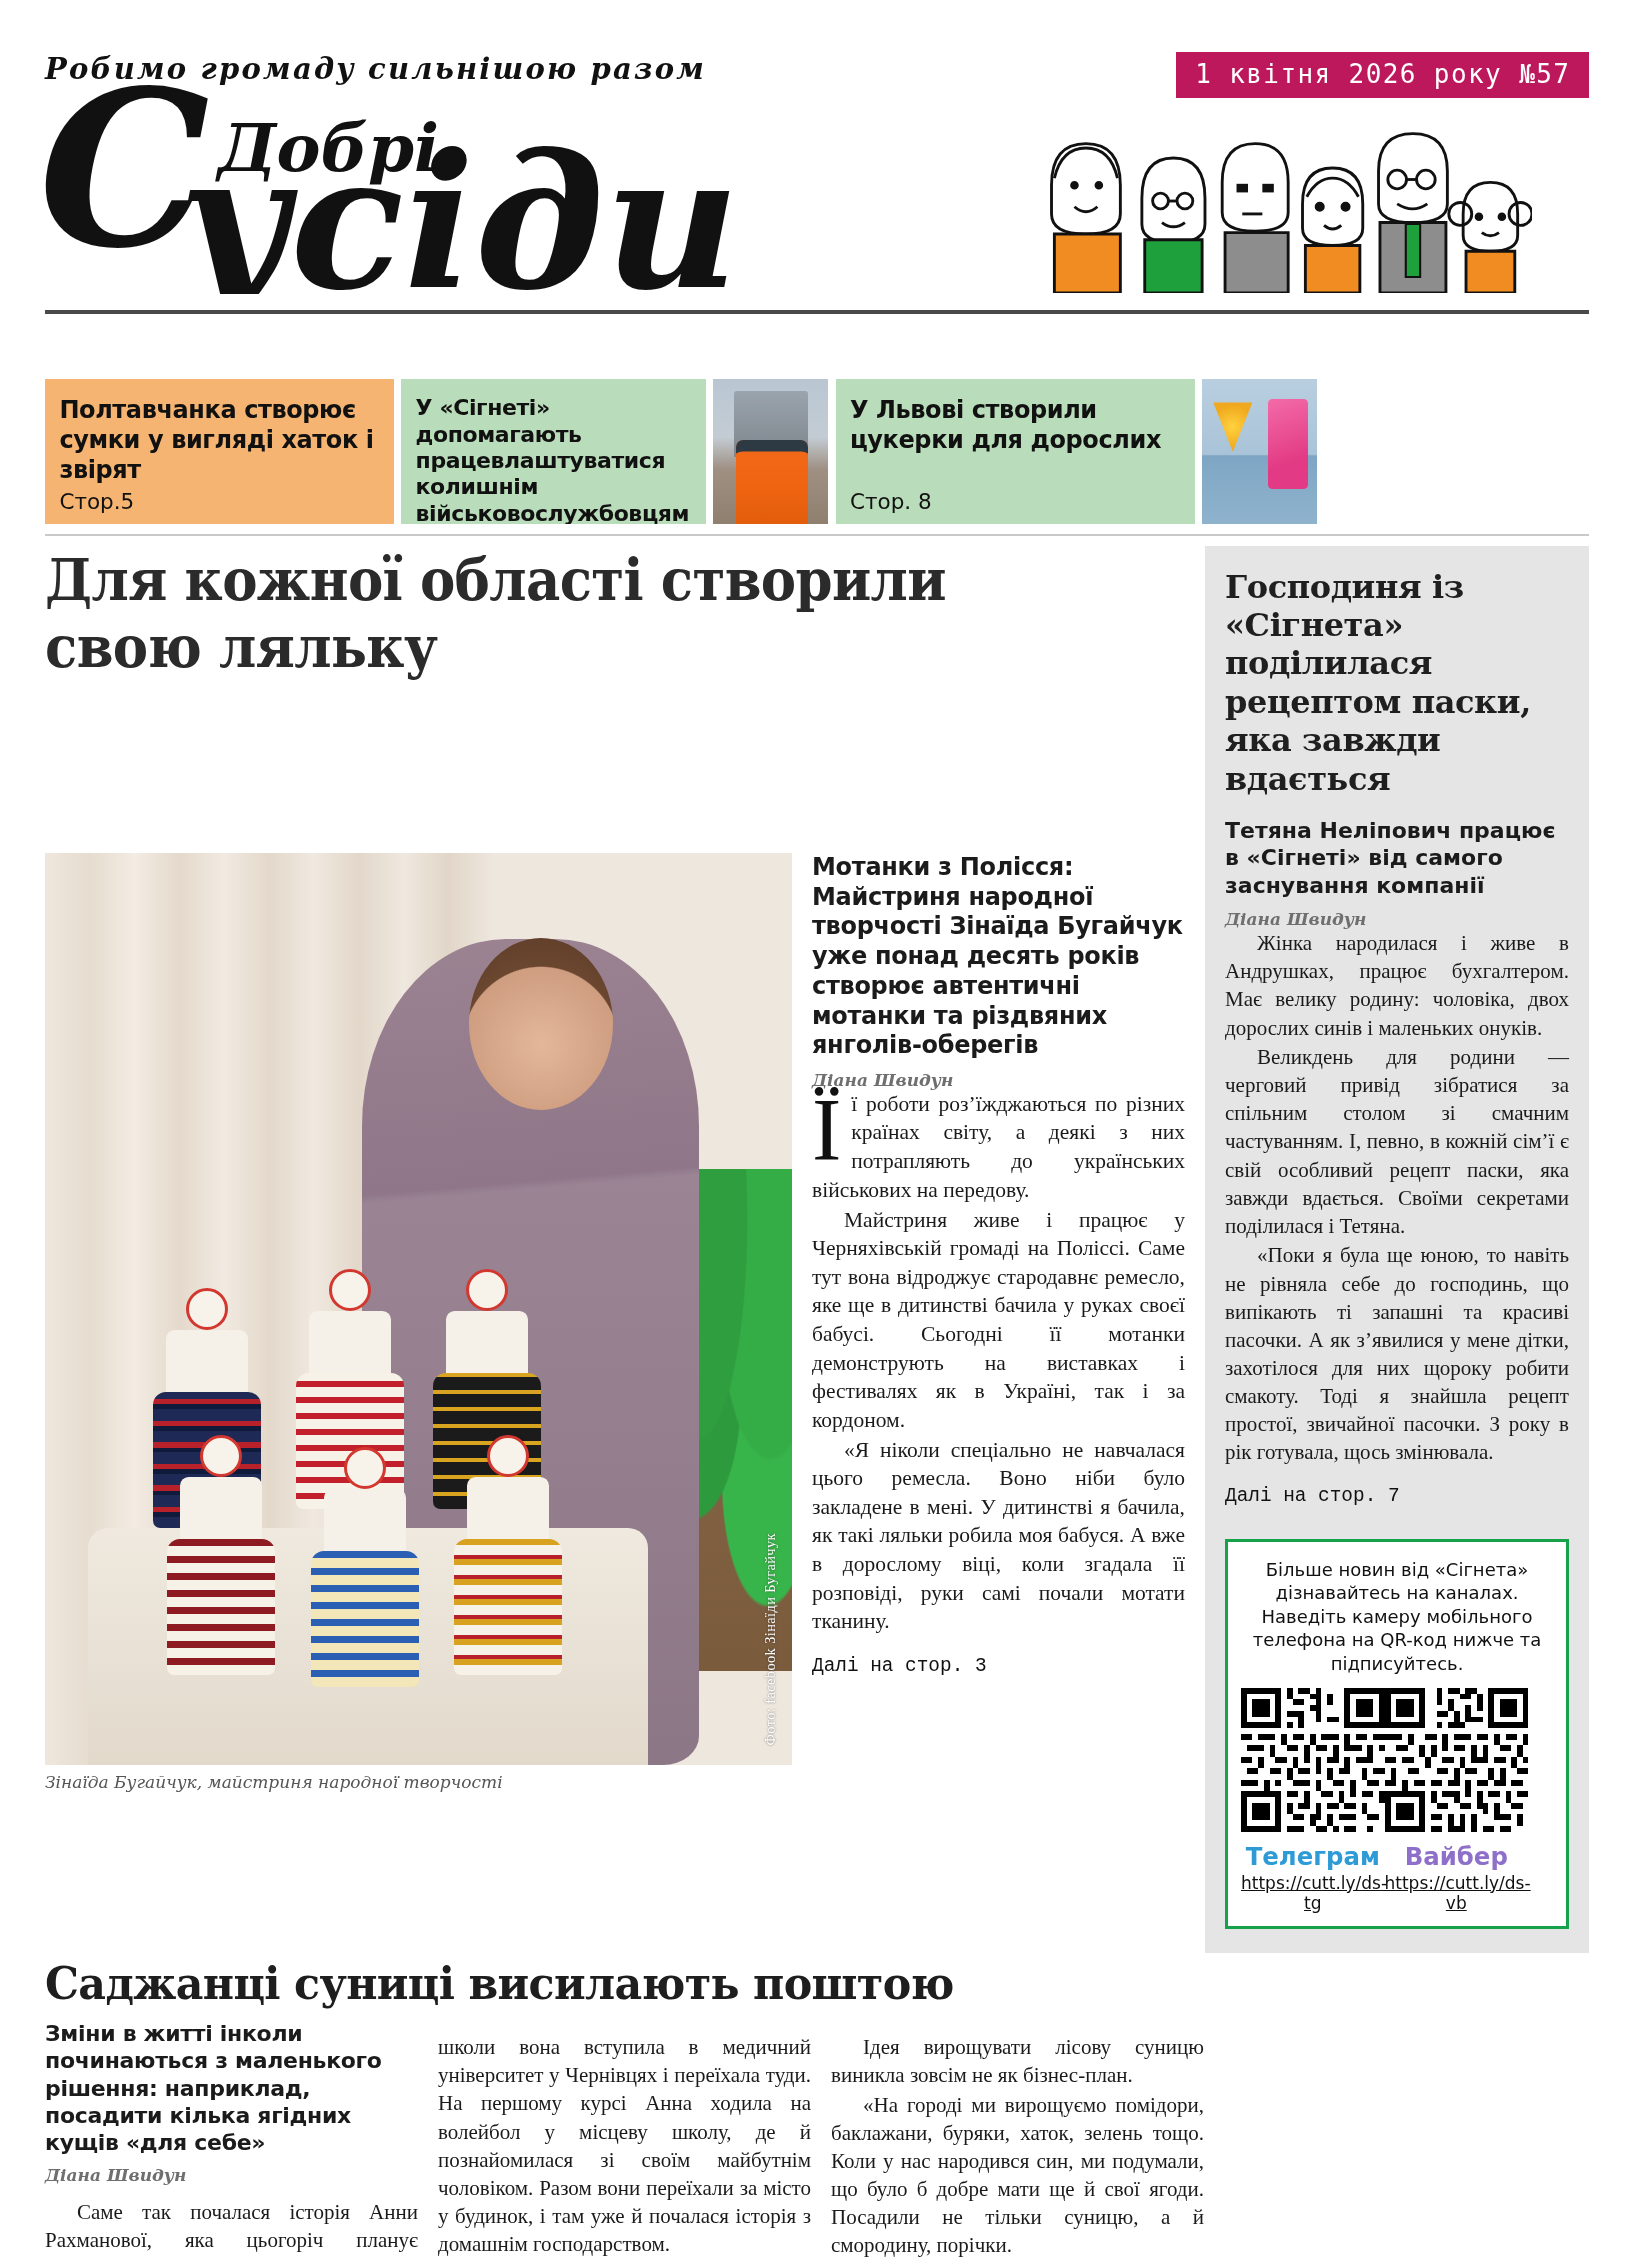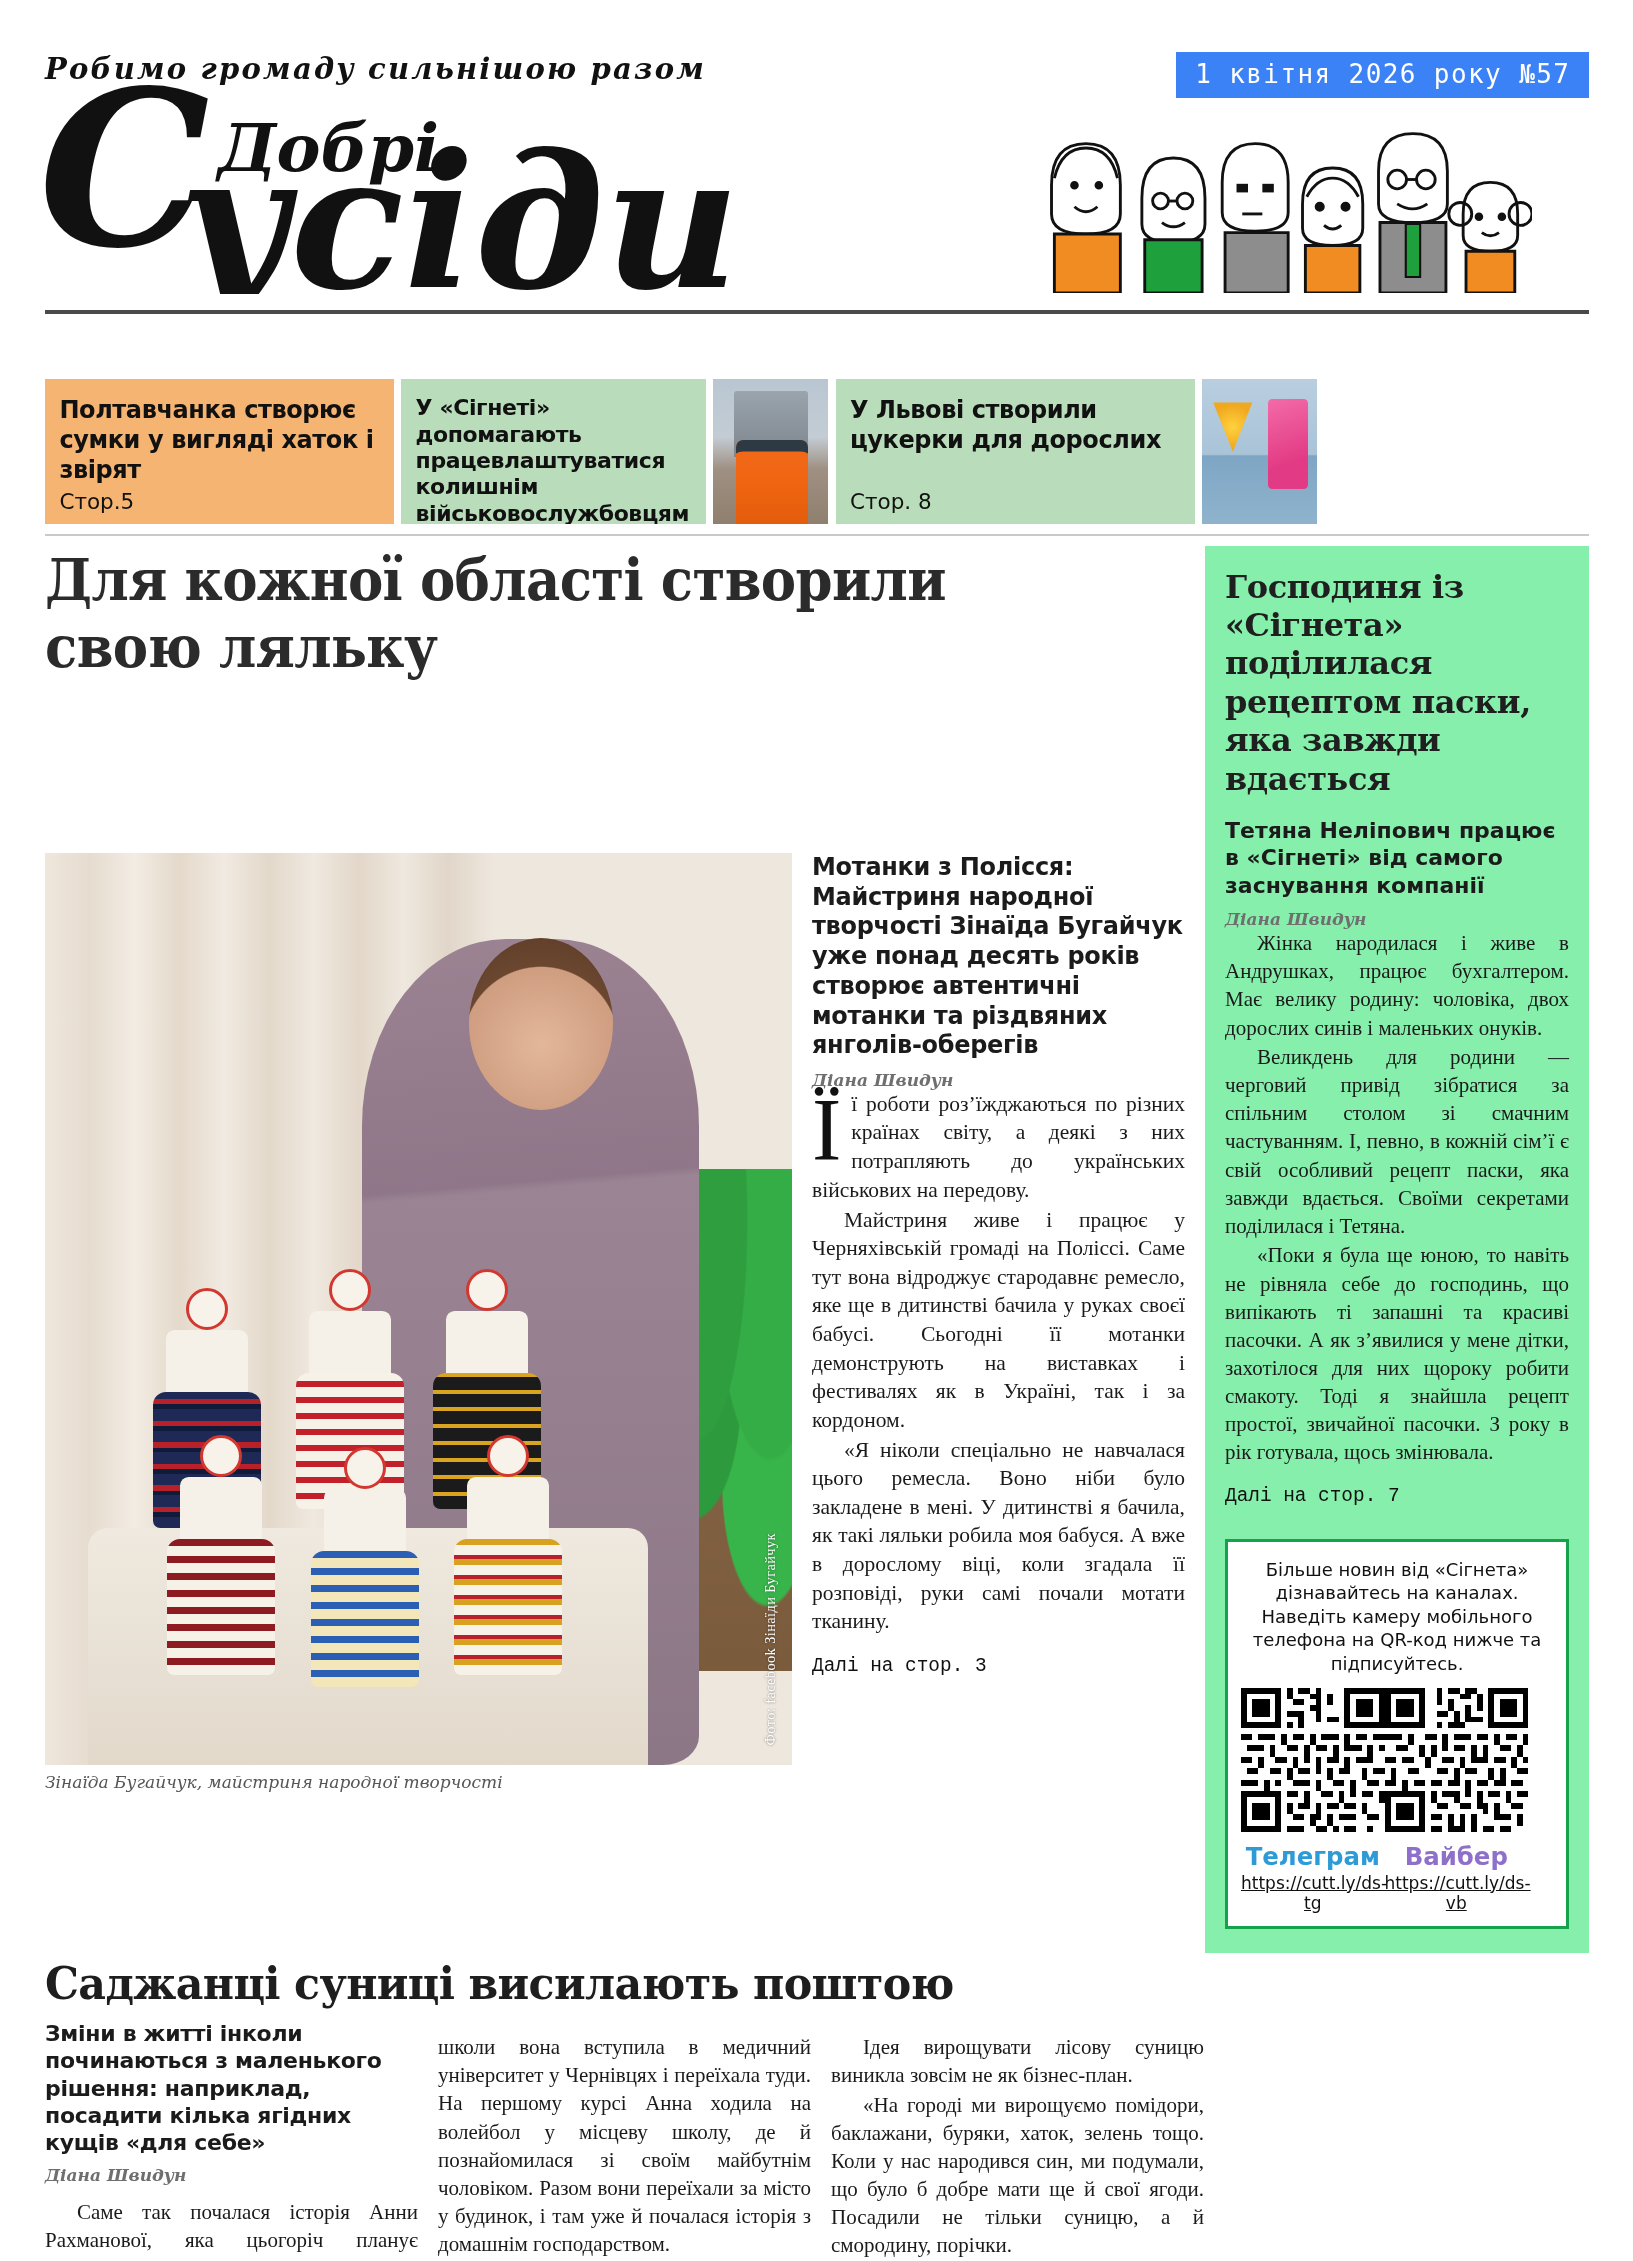--- a/index.html
+++ b/index.html
@@ -20,21 +20,21 @@
 
   .tagline{
     font-family:"DejaVu Serif", serif;
     font-style:italic; font-weight:700;
     font-size:29px; letter-spacing:2.2px;
     color:#111; padding-top:52px;
   }
 
   .issue-chip{
     position:absolute; top:52px; right:0;
-    background:#3b82f6; color:#ffffff;
+    background:#be185d; color:#ffffff;
     font-family:"DejaVu Sans Mono", monospace;
     font-size:26px; letter-spacing:1.4px;
     padding:7.2px 18.7px 8.6px 18.7px;
     white-space:nowrap;
   }
 
   .logo-wrap{ position:relative; height:215px; margin-top:5.7px; }
   .logo-svg{ position:absolute; left:-7.2px; top:-13px; }
   .people-svg{ position:absolute; right:57px; top:7.2px; }
 
@@ -209,21 +209,21 @@
     margin:4.3px 10px 0 0; color:#111;
   }
   .cont{
     font-family:Liberation Mono, monospace;
     font-size:19.4px; color:#111; margin-top:18.7px;
   }
 
   
   .side{
     grid-column:3; grid-row:1 / span 2;
-    background:#86efac;
+    background:#e5e5e5;
     padding:21.5px 20px 24.4px 20px;
     align-self:start;
   }
   .side-head{
     font-family:"DejaVu Serif", serif;
     font-weight:700; font-size:32px; line-height:1.2;
     color:#1f1f1f; letter-spacing:-0.4px;
   }
   .side-kicker{
     font-family:"DejaVu Sans", sans-serif;

